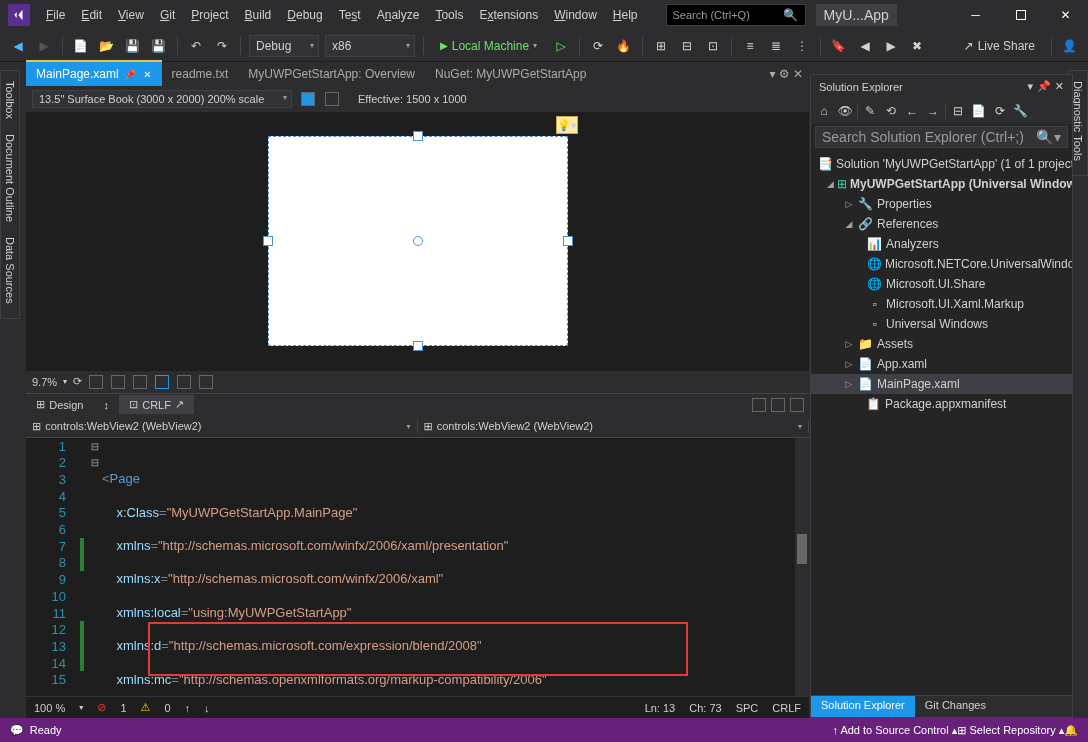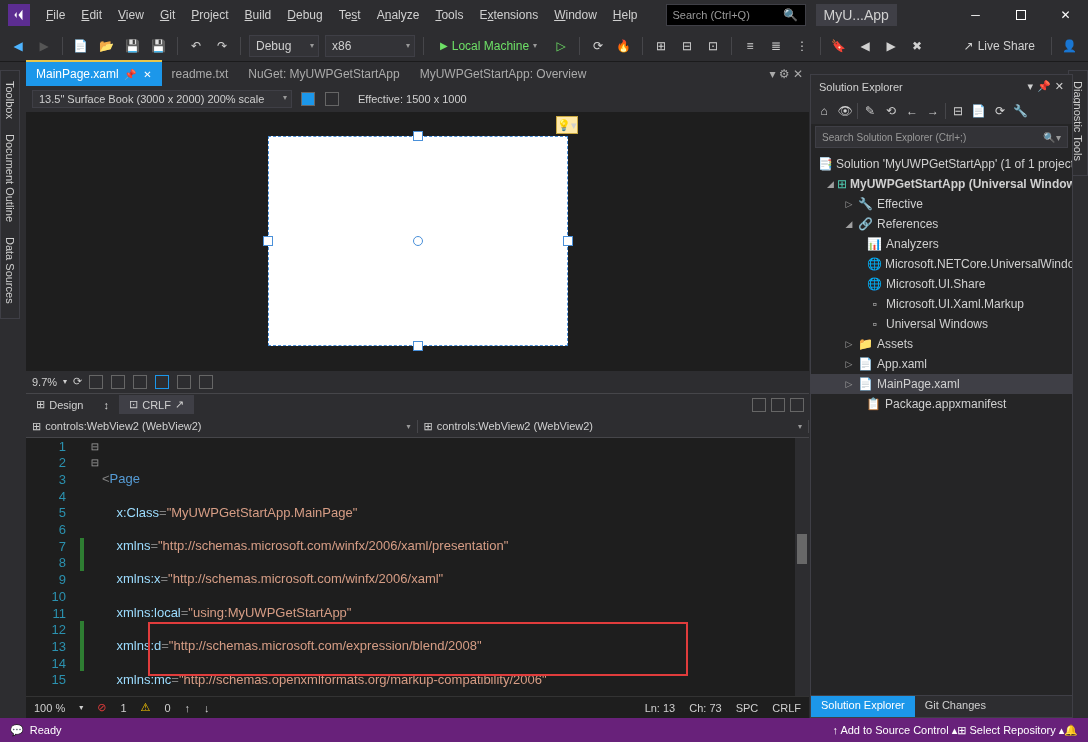--- a/index.html
+++ b/index.html
@@ -72,21 +72,21 @@
 .sbthumb{position:absolute;right:2px;top:96px;width:10px;height:30px;background:#686868;}
 .statusline { height:22px; background:#1e1e1e; display:flex; align-items:center; padding:0 8px; gap:14px; font-size:11px; border-top:1px solid #333;}
 .statusline .errico{color:#e03c3c;}
 .statusline .warnico{color:#ffcc00;}
 .statusline .push{margin-left:auto;display:flex;gap:14px;}
 .solexp { position:absolute; right:15px; top:74px; width:263px; bottom:24px; background:#252526; display:flex; flex-direction:column; border:1px solid #3f3f46;}
 .solexp .title { background:#2d2d30; padding:5px 8px; font-size:11px; display:flex; align-items:center;}
 .solexp .title .push{margin-left:auto;display:flex;gap:4px;}
 .solexp .tb { height:26px; background:#2d2d30; display:flex; align-items:center; padding:0 4px; gap:3px; font-size:12px;}
 .solexp .tb span{width:18px;text-align:center;color:#d0d0d0;}
-.solexp .search{margin:2px 4px;height:22px;background:#333337;border:1px solid #3f3f46;display:flex;align-items:center;padding:0 6px;font-size:10px;color:#999;}
+.solexp .search{margin:2px 4px;height:22px;background:#333337;border:1px solid #3f3f46;display:flex;align-items:center;padding:0 6px;font-size:14px;color:#999;}
 .solexp .search .mag{margin-left:auto;}
 .tree { flex:1; overflow:hidden; padding:4px 0; font-size:12px;}
 .tree .row{display:flex;align-items:center;height:20px;padding-left:4px;gap:3px;white-space:nowrap;}
 .tree .row.sel{background:#3f3f46;}
 .tree .exp{width:12px;text-align:center;color:#a0a0a0;font-size:9px;}
 .tree .ico{width:16px;text-align:center;}
 .bottabs{height:22px;background:#2d2d30;display:flex;align-items:stretch;border-top:1px solid #3f3f46;}
 .bottabs div{padding:3px 10px;font-size:11px;}
 .bottabs .act{background:#1c97ea;color:#fff;}
 .statusbar { position:absolute; bottom:0; left:0; right:0; height:24px; background:#68217a; color:#fff; display:flex; align-items:center; padding:0 10px; font-size:11px;}
@@ -188,22 +188,22 @@
 </div>
 
 <div class="main">
   <div class="tabs">
     <div class="tab active">
       <span>MainPage.xaml</span>
       <span style="font-size:10px">📌</span>
       <span class="close">✕</span>
     </div>
     <div class="tab">readme.txt</div>
+    <div class="tab">MyUWPGetStartApp: Overview</div>
     <div class="tab">NuGet: MyUWPGetStartApp</div>
-    <div class="tab">MyUWPGetStartApp: Overview</div>
     <div class="push">▾ ⚙ ✕</div>
   </div>
 
   <div class="designbar">
     <div class="dd" style="width:260px">13.5" Surface Book (3000 x 2000) 200% scale</div>
     <span class="tinybtn" style="background:#1c97ea"></span>
     <span class="tinybtn"></span>
     <span style="margin-left:10px">Effective: 1500 x 1000</span>
   </div>
 
@@ -373,21 +373,21 @@
         <span>Solution 'MyUWPGetStartApp' (1 of 1 project)</span>
       </div>
     <div class="row" style="padding-left:16px">
         <span class="exp">◢</span>
         <span class="ico" style="color:#4ec9b0">⊞</span>
         <b>MyUWPGetStartApp (Universal Windows)</b>
       </div>
     <div class="row" style="padding-left:32px">
         <span class="exp">▷</span>
         <span class="ico">🔧</span>
-        <span>Effective</span>
+        <span>Properties</span>
       </div>
     <div class="row" style="padding-left:32px">
         <span class="exp">◢</span>
         <span class="ico">🔗</span>
         <span>References</span>
       </div>
     <div class="row" style="padding-left:56px">
         <span class="ico">📊</span>
         <span>Analyzers</span>
       </div>

